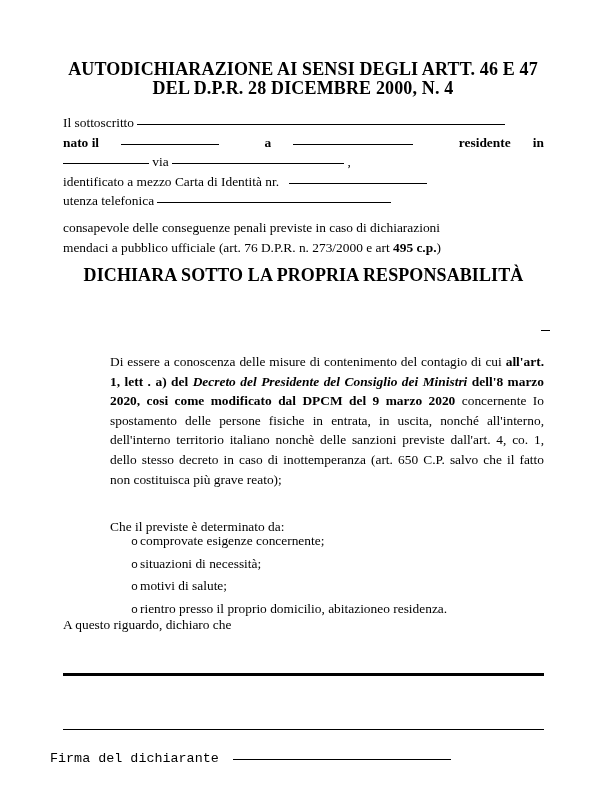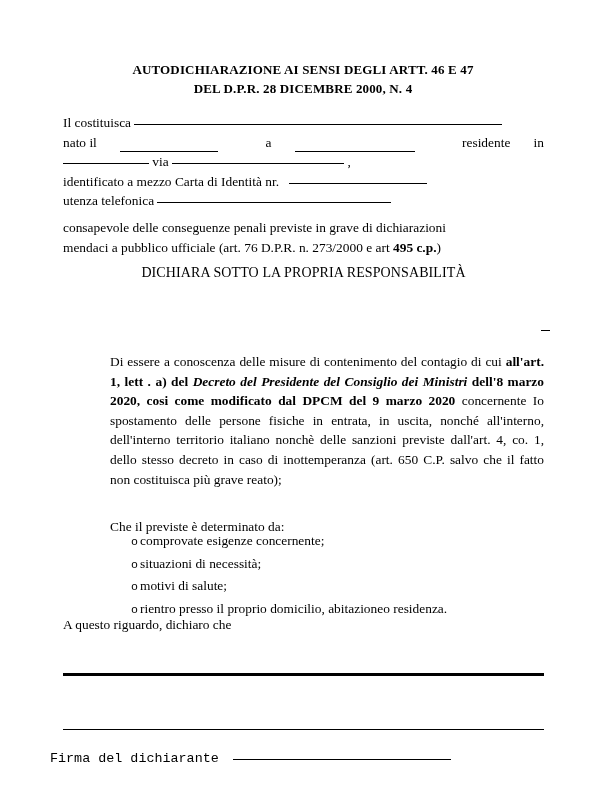--- a/index.html
+++ b/index.html
@@ -27,21 +27,21 @@
   
   .title-block {
     position: absolute;
     left: 62px;
     top: 60px;
     width: 482px;
     text-align: center;
   }
   .title-line {
     font-weight: bold;
-    font-size: 13px;
+    font-size: 18px;
     letter-spacing: 0.15px;
     line-height: 19px;
     white-space: nowrap;
   }
 
   
   .para {
     position: absolute;
     font-size: 13.4px;
     line-height: 19.6px;
@@ -62,22 +62,23 @@
   
   #ident-block {
     left: 63px;
     top: 113px;
     width: 481px;
   }
   #ident-block .row { white-space: nowrap; }
   #ident-block .row.just {
     display: flex;
     justify-content: space-between;
-    align-items: flex-end;
+    align-items: flex-start;
     width: 100%;
+    font-weight: bold;
   }
 
   
   #consapevole {
     left: 63px;
     top: 218px;
     width: 481px;
   }
   #consapevole .l1 {
     display: flex;
@@ -85,22 +86,22 @@
     white-space: nowrap;
   }
 
   
   #dichiara-heading {
     position: absolute;
     left: 63px;
     top: 265px;
     width: 481px;
     text-align: center;
-    font-weight: normal;
-    font-size: 14px;
+    font-weight: bold;
+    font-size: 18px;
     letter-spacing: 0.1px;
     white-space: nowrap;
   }
 
   
   #transito-block {
     left: 110px;
     top: 289px;
     width: 434px;
   }
@@ -195,21 +196,21 @@
 <div class="page">
 
   <div class="title-block">
     <div class="title-line">AUTODICHIARAZIONE AI SENSI DEGLI ARTT. 46 E 47</div>
     <div class="title-line">DEL D.P.R. 28 DICEMBRE 2000, N. 4</div>
   </div>
 
   <div class="para" id="ident-block">
 
     <div class="row">
-      <span>Il  costituisca</span>
+      <span>Il  sottoscritto</span>
       <span class="blank" style="width:368px;"></span>
     </div>
 
     <div class="row just">
       <span>nato  il</span>
       <span class="blank" style="width:98px;"></span>
       <span style="display:inline-block;width:1px;"></span>
       <span>a</span>
       <span class="blank" style="width:120px;"></span>
       <span style="display:inline-block;width:1px;"></span>
@@ -230,21 +231,21 @@
     </div>
 
     <div class="row">
       <span>utenza telefonica</span>
       <span class="blank" style="width:234px;"></span>
     </div>
   </div>
 
   <div class="para" id="consapevole">
     <div class="l1">
-      <span>consapevole  delle  conseguenze    penali  previste  in  grave  di  dichiarazioni</span>
+      <span>consapevole  delle  conseguenze    penali  previste  in  caso  di  dichiarazioni</span>
     </div>
     <div>
       <span>mendaci a pubblico ufficiale (art. 76 D.P.R. n. 273/2000 e art </span><b>495 c.p.</b><span>)</span>
     </div>
   </div>
 
   <div id="dichiara-heading">DICHIARA SOTTO LA PROPRIA RESPONSABILITÀ</div>
 
   <div class="stray-dash"></div>
 

